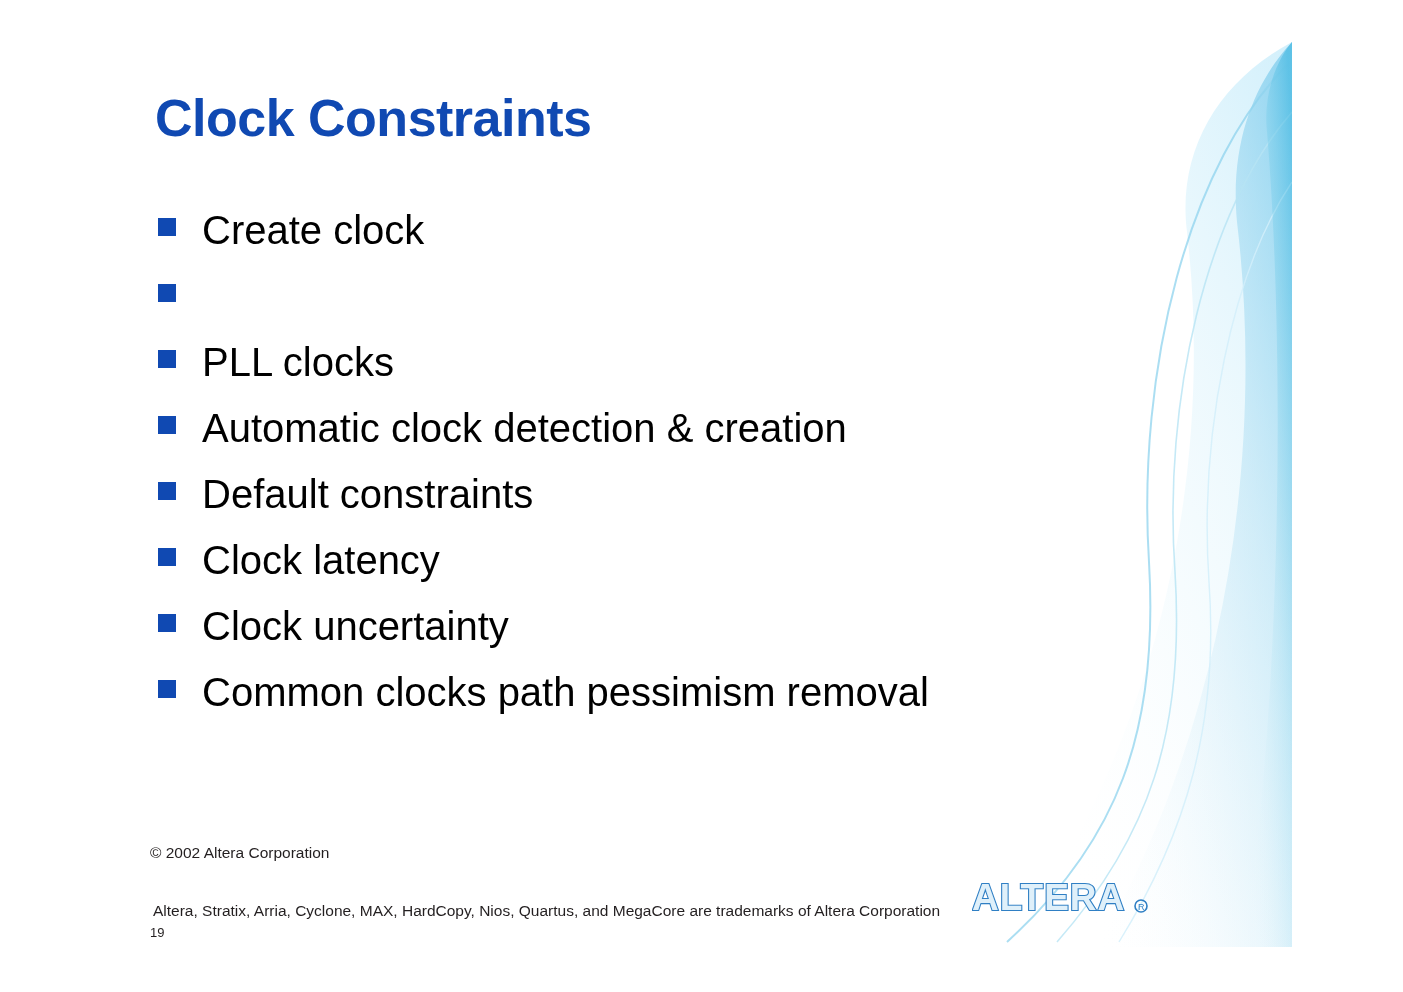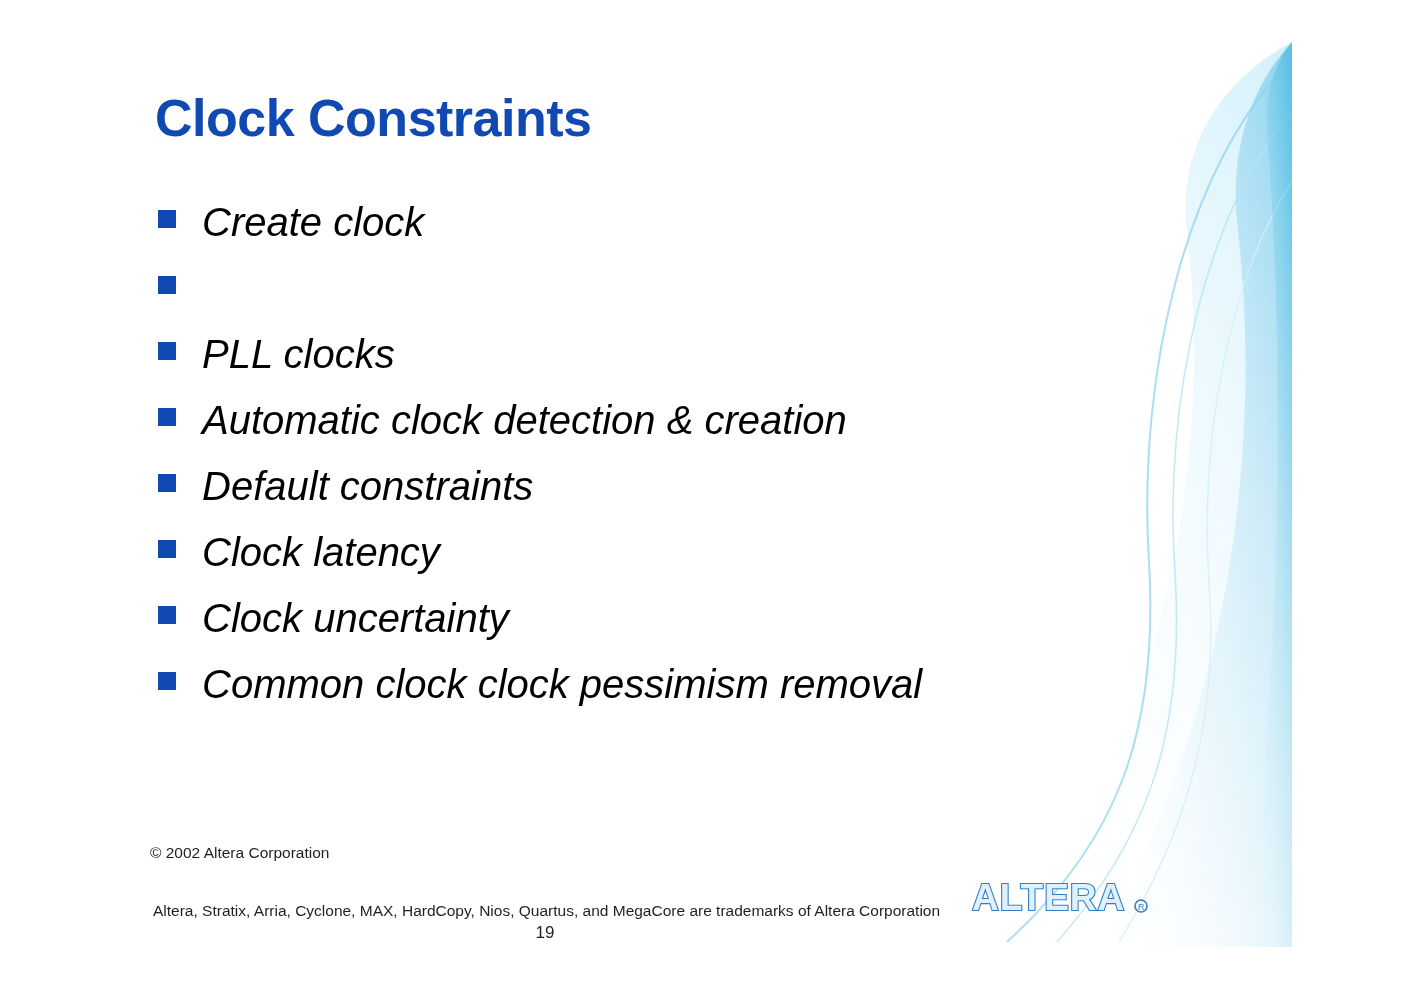--- a/index.html
+++ b/index.html
@@ -41,23 +41,22 @@
     font-weight: bold;
     color: #1049b2;
     letter-spacing: -0.5px;
     white-space: nowrap;
   }
 
   
   .bullets {
     position: absolute;
     left: 158px;
-    top: 196px;
+    top: 204px;
     width: 1000px;
-    font-style: italic;
   }
   .bullet-item {
     display: flex;
     align-items: flex-start;
     margin-bottom: 14px;
     height: 52px;
   }
   .bullet-marker {
     width: 18px;
     height: 18px;
@@ -84,23 +83,22 @@
     font-size: 15.5px;
     line-height: 22px;
   }
   .footer .trademarks {
     font-size: 15.5px;
     line-height: 22px;
     padding-left: 3px;
     margin-top: 36px;
   }
   .footer .pagenum {
-    font-size: 17px;
+    font-size: 13px;
     line-height: 22px;
-    text-align: center;
   }
 
   
   .logo {
     position: absolute;
     right: 140px;
     bottom: 70px;
     width: 180px;
     height: 46px;
     margin-top: 8px;
@@ -170,21 +168,21 @@
     <div class="bullet-item">
       <span class="bullet-marker"></span>
       <span class="bullet-text">Clock latency</span>
     </div>
     <div class="bullet-item">
       <span class="bullet-marker"></span>
       <span class="bullet-text">Clock uncertainty</span>
     </div>
     <div class="bullet-item">
       <span class="bullet-marker"></span>
-      <span class="bullet-text">Common clock clock pessimism removal</span>
+      <span class="bullet-text">Common clocks path pessimism removal</span>
     </div>
   </div>
 
   <div class="footer">
     <div class="copyright">© 2002 Altera Corporation</div>
     <div class="trademarks">Altera, Stratix, Arria, Cyclone, MAX, HardCopy, Nios, Quartus, and MegaCore are trademarks of Altera Corporation</div>
     <div class="pagenum">19</div>
   </div>
 
   <div class="logo">

